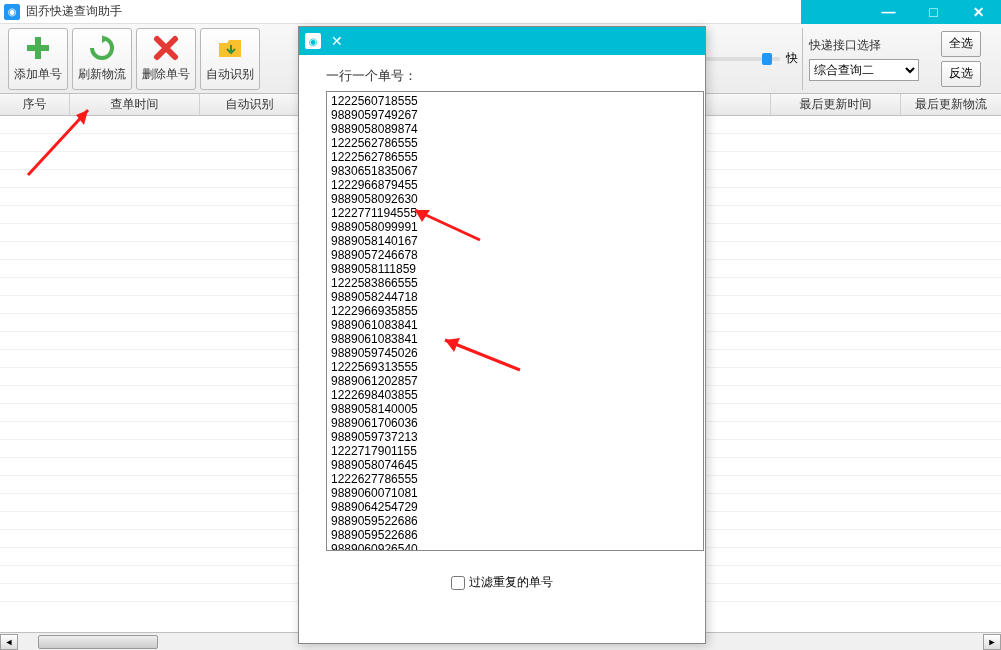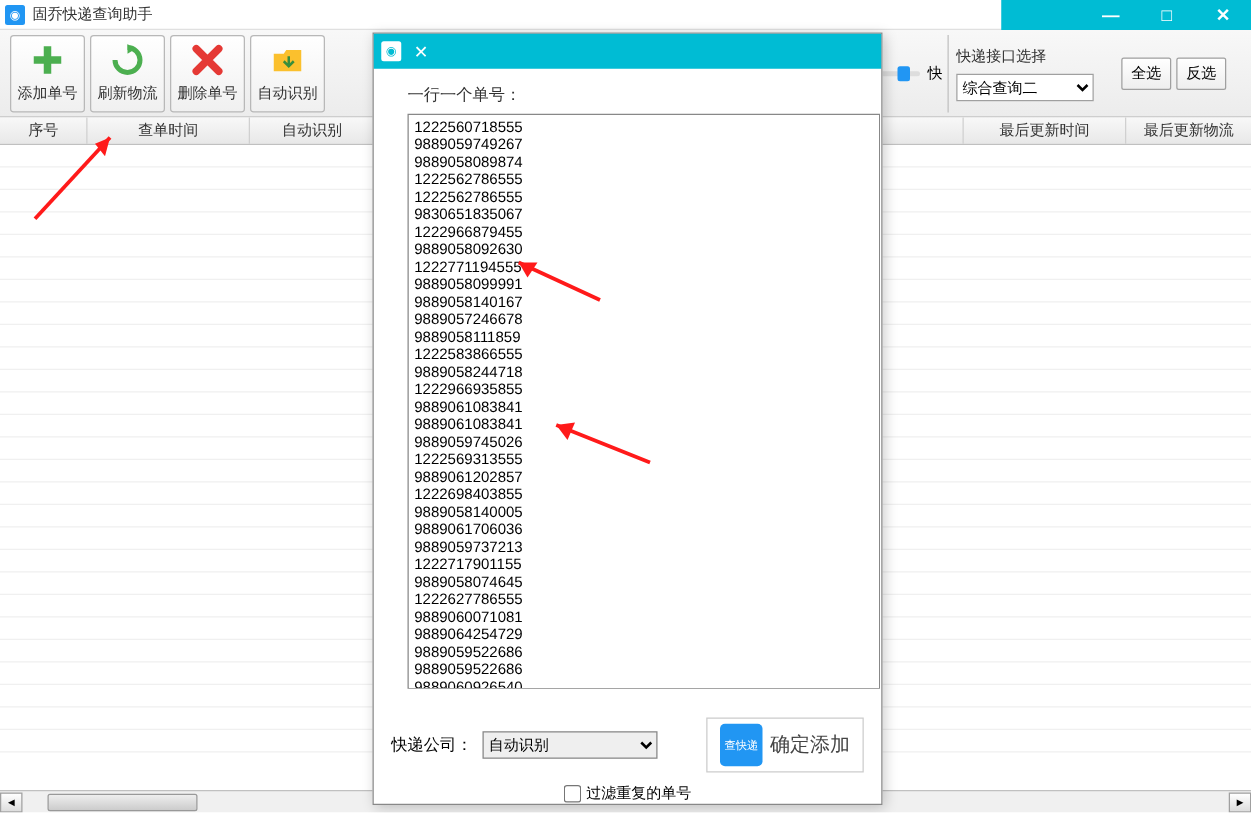--- a/index.html
+++ b/index.html
@@ -20,21 +20,21 @@
 .tool-btn .ico { width:28px; height:28px; display:flex; align-items:center; justify-content:center;}
 .tool-btn .lbl { font-size:12px; color:#333;}
 .tool-check { display:flex; align-items:center; gap:4px; margin-left:6px; color:#333;}
 .tool-check input { width:14px; height:14px;}
 .slider-wrap { display:flex; align-items:center; gap:6px; margin-left:8px;}
 .slider { width:100px; height:4px; background:#ddd; position:relative; border-radius:2px;}
 .slider .thumb { position:absolute; right:8px; top:-4px; width:10px; height:12px; background:#2196f3; border-radius:2px;}
 .combo-box { display:flex; flex-direction:column; align-items:flex-start; gap:2px; padding:2px 6px; border-left:1px solid #c0c0c0; height:62px; justify-content:center;}
 .combo-box .lbl-top { font-size:12px; color:#333; margin-bottom:3px;}
 .combo-box select { width:110px; height:22px; border:1px solid #a0a0a0; background:#fff;}
-.side-btns { display:flex; flex-direction:row; gap:4px; padding:2px 12px;}
+.side-btns { display:flex; flex-direction:column; gap:4px; padding:2px 12px;}
 .side-btn { width:40px; height:26px; border:1px solid #a0a0a0; background:linear-gradient(#fff,#eee); border-radius:2px; display:flex; align-items:center; justify-content:center; gap:2px; font-size:11px;}
 
 
 .table-head { height:22px; background:linear-gradient(#f8f8f8,#e8e8e8); border-bottom:1px solid #c0c0c0; display:flex;}
 .table-head .col { border-right:1px solid #d0d0d0; display:flex; align-items:center; justify-content:center; color:#333; font-size:12px;}
 .grid-body { height:504px; background:#fff; overflow:hidden; position:relative;}
 .grid-row { height:18px; border-bottom:1px solid #f0f0f0;}
 
 
 .hscroll { position:absolute; bottom:0; left:0; right:0; height:18px; background:#f0f0f0; border-top:1px solid #c0c0c0; display:flex; align-items:center;}
@@ -234,30 +234,20 @@
 9889060071081
 9889064254729
 9889059522686
 9889059522686
 9889060926540
 9889065221573
 9889058153469</textarea>
     </div>
   </div>
   <div class="dialog-foot">
-    <div class="foot-row1">
-      <span class="lbl">快递公司：</span>
-      <select><option>自动识别</option></select>
-      <div class="confirm-group">
-        <div class="cicon">
-          <span style="font-size:9px;line-height:10px;text-align:center">查快递</span>
-        </div>
-        <div class="ctext">确定添加</div>
-      </div>
-    </div>
     <div class="foot-row2">
       <input type="checkbox" style="">
       <span>过滤重复的单号</span>
     </div>
   </div>
 </div>
 
 <svg class="arrow-red" style="top:95px;left:18px" width="90" height="90">
   <path d="M10 80 L70 15" stroke="#ff1a1a" stroke-width="3"></path>
   <path d="M70 15 L58 20 L66 30 Z" fill="#ff1a1a"></path>

